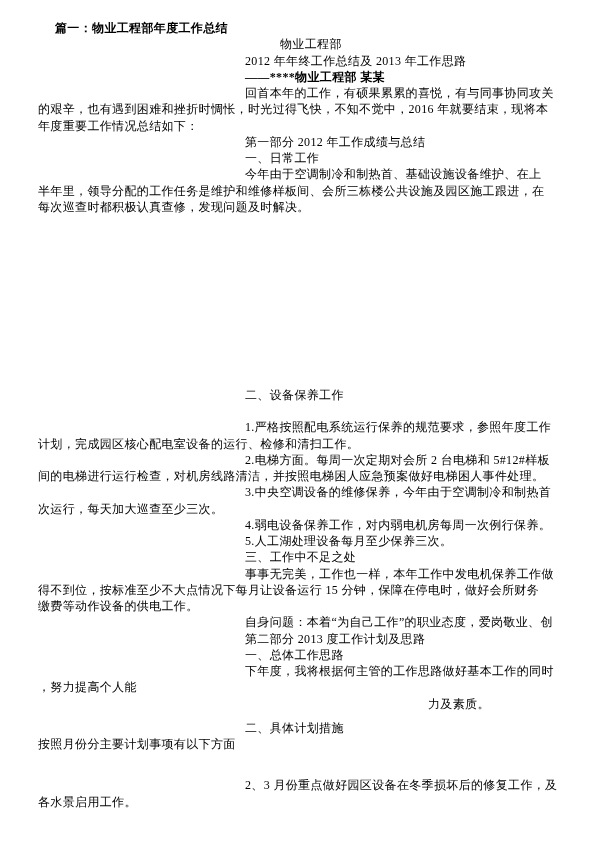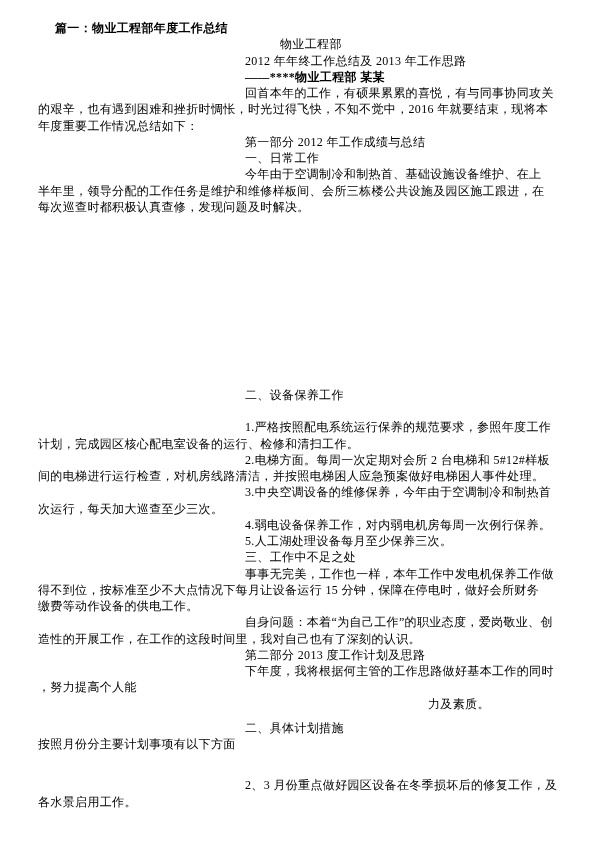--- a/index.html
+++ b/index.html
@@ -64,22 +64,22 @@
       <div class="line p0">间的电梯进行运行检查，对机房线路清洁，并按照电梯困人应急预案做好电梯困人事件处理。</div>
       <div class="line p2">3.中央空调设备的维修保养，今年由于空调制冷和制热首</div>
       <div class="line p0">次运行，每天加大巡查至少三次。</div>
       <div class="line p2">4.弱电设备保养工作，对内弱电机房每周一次例行保养。</div>
       <div class="line p2">5.人工湖处理设备每月至少保养三次。</div>
       <div class="line p2">三、工作中不足之处</div>
       <div class="line p2">事事无完美，工作也一样，本年工作中发电机保养工作做</div>
       <div class="line p0">得不到位，按标准至少不大点情况下每月让设备运行 15 分钟，保障在停电时，做好会所财务</div>
       <div class="line p0">缴费等动作设备的供电工作。</div>
       <div class="line p2">自身问题：本着“为自己工作”的职业态度，爱岗敬业、创</div>
-      <div class="line p0">造性的开展工作，在工作的这段时间里，我对自己也有了深刻的认识。</div>
       <div class="line p2">第二部分 2013 度工作计划及思路</div>
+      <div class="line p2">一、总体工作思路</div>
       <div class="line p2">下年度，我将根据何主管的工作思路做好基本工作的同时</div>
       <div class="line p0">，努力提高个人能</div>
       <div class="line p4">力及素质。</div>
       <div class="line p2" style="margin-top: 8px;">二、具体计划措施</div>
       <div class="line p0">按照月份分主要计划事项有以下方面</div>
       <div class="line p2" style="margin-top: 25px;">2、3 月份重点做好园区设备在冬季损坏后的修复工作，及</div>
       <div class="line p0">各水景启用工作。</div>
     </div>
 </div>
 

